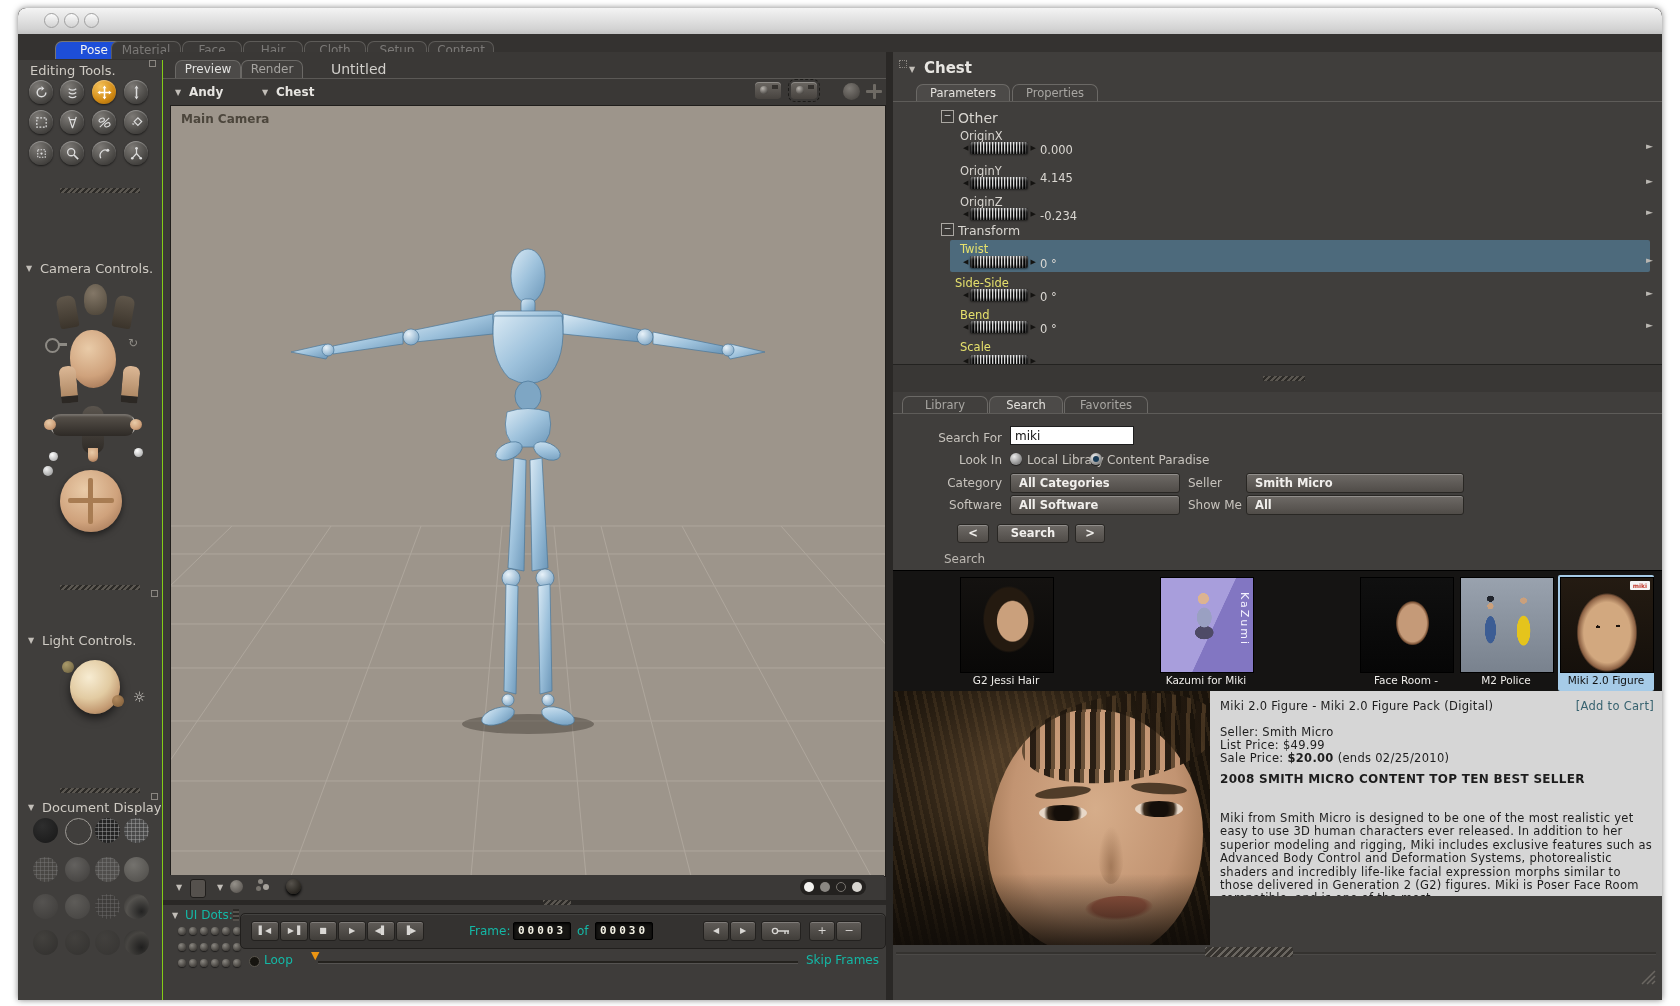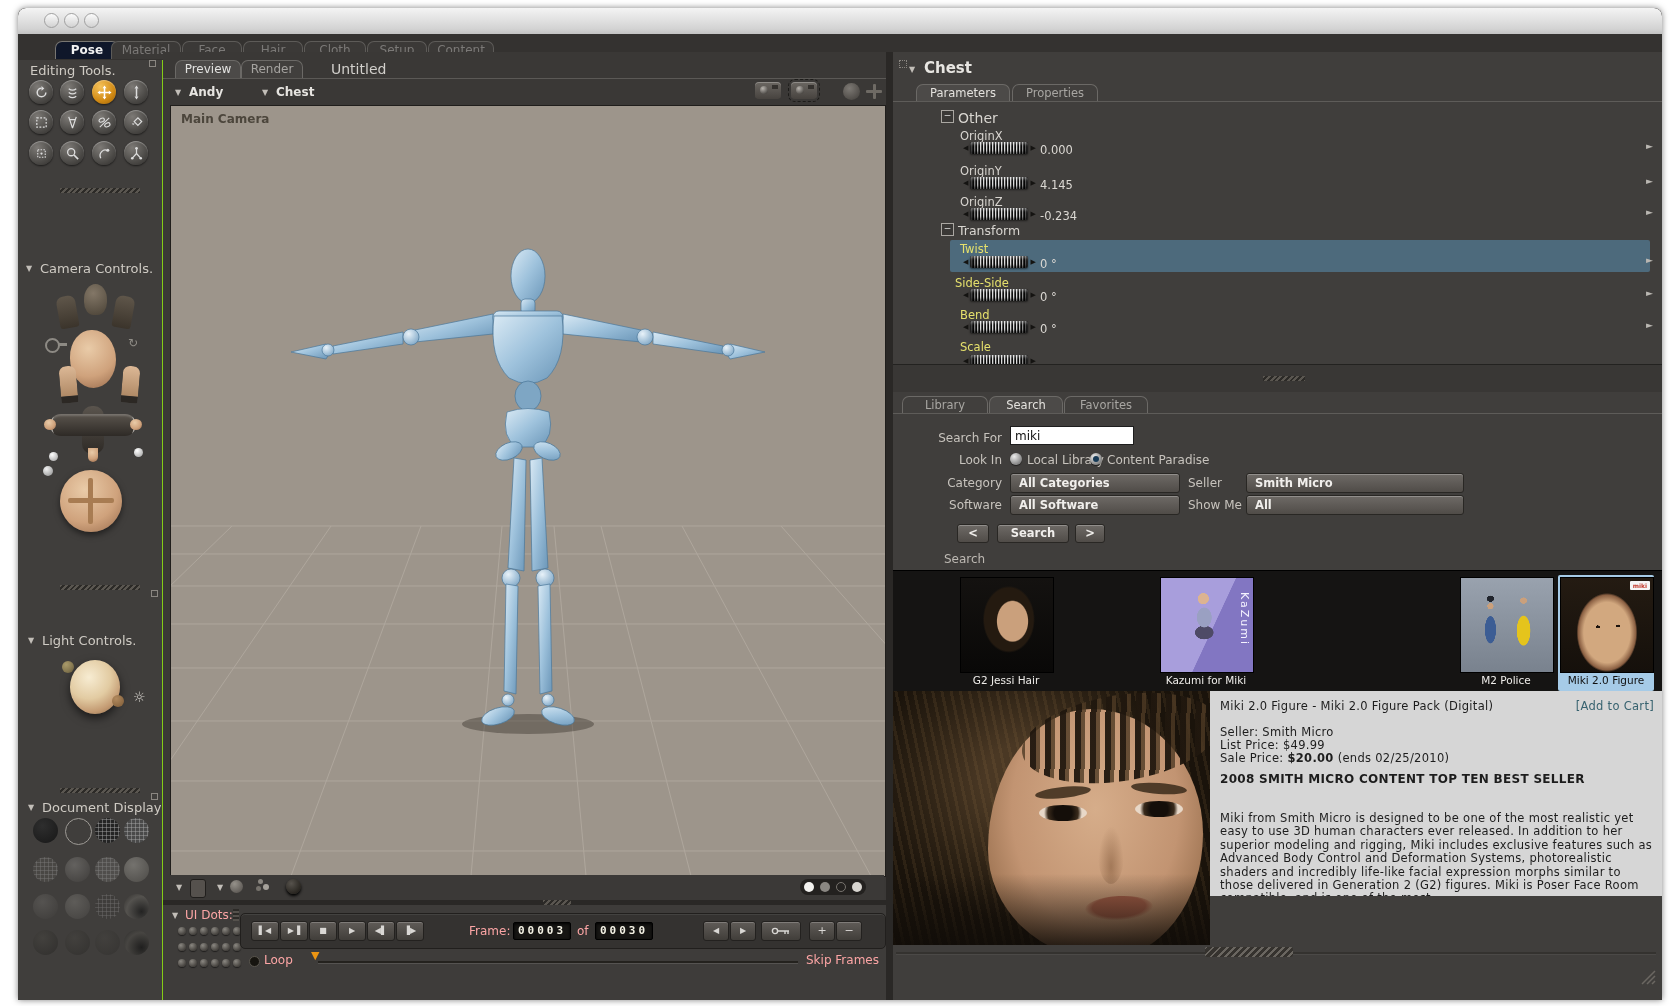--- a/index.html
+++ b/index.html
@@ -12,21 +12,21 @@
   .titlebar{left:0;top:0;width:1644px;height:26px;background:linear-gradient(#f4f4f4,#d3d3d3 80%,#c2c2c2);
             border-bottom:1px solid #8f8f8f;border-radius:8px 8px 0 0;}
   .tl{width:13px;height:13px;border-radius:50%;border:1px solid #9f9f9f;background:linear-gradient(#fbfbfb,#d2d2d2);top:5px;}
   .wtitle{top:5px;width:100%;text-align:center;font-size:13px;color:#3a3a3a;}
   .wicon{display:inline-block;width:11px;height:11px;border-radius:3px;vertical-align:-1px;margin-right:6px;
          background:radial-gradient(circle at 35% 30%,#e06048,#8e1d10);}
   
   .tabrow{left:0;top:26px;width:1644px;height:26px;background:#343230;border-bottom:1px solid #1d1c1a;}
   .rtab{top:7px;height:17px;border:1px solid #5d5b58;border-bottom:none;border-radius:7px 7px 0 0;
         background:#3b3937;color:#7b7977;font-size:12px;text-align:center;line-height:17px;}
-  .rtab.active{background:#0f172a;color:#f2f2f2;font-weight:bold;border-color:#787672;}
+  .rtab.active{background:#1d4ed8;color:#f2f2f2;font-weight:normal;border-color:#787672;padding-left:7px;}
   
   .hd{font-size:13px;color:#cfcbc4;}
   .tri{font-size:8px;color:#c2beb8;}
   .hatch{background:repeating-linear-gradient(135deg,#5a5650 0 2px,#2c2a27 2px 4px);height:5px;}
   .vhatch{background:repeating-linear-gradient(0deg,#55514c 0 2px,#2c2a27 2px 4px);}
   .sqbtn{width:5px;height:5px;border:1px solid #8a8681;}
   
   .tool{width:24px;height:24px;border-radius:50%;
         background:radial-gradient(circle at 35% 28%,#7d7a76,#4c4a47 62%,#302e2c);
         box-shadow:inset 0 1px 1px rgba(255,255,255,.3),0 1px 2px rgba(0,0,0,.6);
@@ -51,21 +51,21 @@
            box-shadow:inset 0 1px 0 rgba(255,255,255,.25);}
   .camicon i{position:absolute;left:5px;top:4px;width:8px;height:8px;border-radius:50%;
              background:radial-gradient(circle at 35% 30%,#b9b5af,#2e2b28);}
   .camicon u{position:absolute;right:3px;top:3px;width:6px;height:4px;background:#34312e;}
   
   .tbtn{height:18px;background:linear-gradient(#605c58,#413e3a);border:1px solid #23211f;border-radius:3px;
         color:#d9d7d4;font-size:8px;text-align:center;line-height:17px;box-shadow:inset 0 1px 0 rgba(255,255,255,.2);}
   .cntbox{height:16px;background:#161513;border:1px solid #000;border-radius:2px;box-shadow:inset 0 1px 3px #000;
           color:#f3f1e4;font-family:"DejaVu Sans Mono","Liberation Mono",monospace;font-size:11px;font-weight:bold;
           letter-spacing:3px;text-align:center;line-height:16px;}
-  .tltxt{font-size:12px;color:#fca5a5;}
+  .tltxt{font-size:12px;color:#14b8a6;}
   .uidot{width:8px;height:8px;border-radius:50%;background:radial-gradient(circle at 35% 30%,#8a8781,#45423e 70%);
          box-shadow:0 1px 1px rgba(0,0,0,.5);}
   
   .plabel{font-size:11.5px;color:#d8d5d0;}
   .ylabel{font-size:11.5px;color:#e5e06c;}
   .pval{font-size:11.5px;color:#dbd8d3;}
   .gbox{width:11px;height:11px;border:1px solid #aaa7a2;background:#3a3836;color:#e0e0e0;
         font-size:9px;line-height:9px;text-align:center;}
   .ptab{height:17px;border:1px solid #6b6966;border-bottom:none;border-radius:7px 7px 0 0;background:#413f3d;
         color:#a8a6a2;font-size:11.5px;text-align:center;line-height:17px;}
@@ -508,21 +508,21 @@
       </div>
   <span class="abs pval" style="left:147px;top:91px">0.000</span>
   <span class="abs rowarrow" style="left:753px;top:89px">►</span>
 
   <span class="abs plabel" style="left:67px;top:112px">OriginY</span>
   <div class="abs dial" style="left:70px;top:125px">
         <i class="da">◀</i>
         <i class="ribs"></i>
         <i class="da">▶</i>
       </div>
-  <span class="abs pval" style="left:147px;top:126px">4.145</span>
+  <span class="abs pval" style="left:147px;top:119px">4.145</span>
   <span class="abs rowarrow" style="left:753px;top:124px">►</span>
 
   <span class="abs plabel" style="left:67px;top:143px">OriginZ</span>
   <div class="abs dial" style="left:70px;top:156px">
         <i class="da">◀</i>
         <i class="ribs"></i>
         <i class="da">▶</i>
       </div>
   <span class="abs pval" style="left:147px;top:157px">-0.234</span>
   <span class="abs rowarrow" style="left:753px;top:155px">►</span>
@@ -604,20 +604,24 @@
   <div class="abs" style="left:0;top:178px;width:769px;height:121px;background:#151413;border-top:1px solid #000;border-bottom:1px solid #000">
     <div class="abs cell" style="left:65px;top:4px">
       <div class="timg th-g2jessi"></div>
       <div class="tlabel">G2 Jessi Hair</div>
     </div>
     <div class="abs cell" style="left:265px;top:4px">
       <div class="timg th-kazumi">
             <span>KaZumi</span>
           </div>
       <div class="tlabel">Kazumi for Miki</div>
+    </div>
+    <div class="abs cell" style="left:465px;top:4px">
+      <div class="timg th-faceroom"></div>
+      <div class="tlabel">Face Room -</div>
     </div>
     <div class="abs cell" style="left:565px;top:4px">
       <div class="timg th-police"></div>
       <div class="tlabel">M2 Police</div>
     </div>
     <div class="abs cell sel" style="left:665px;top:4px">
       <div class="timg th-miki2">
             <span>miki</span>
           </div>
       <div class="tlabel">Miki 2.0 Figure</div>

